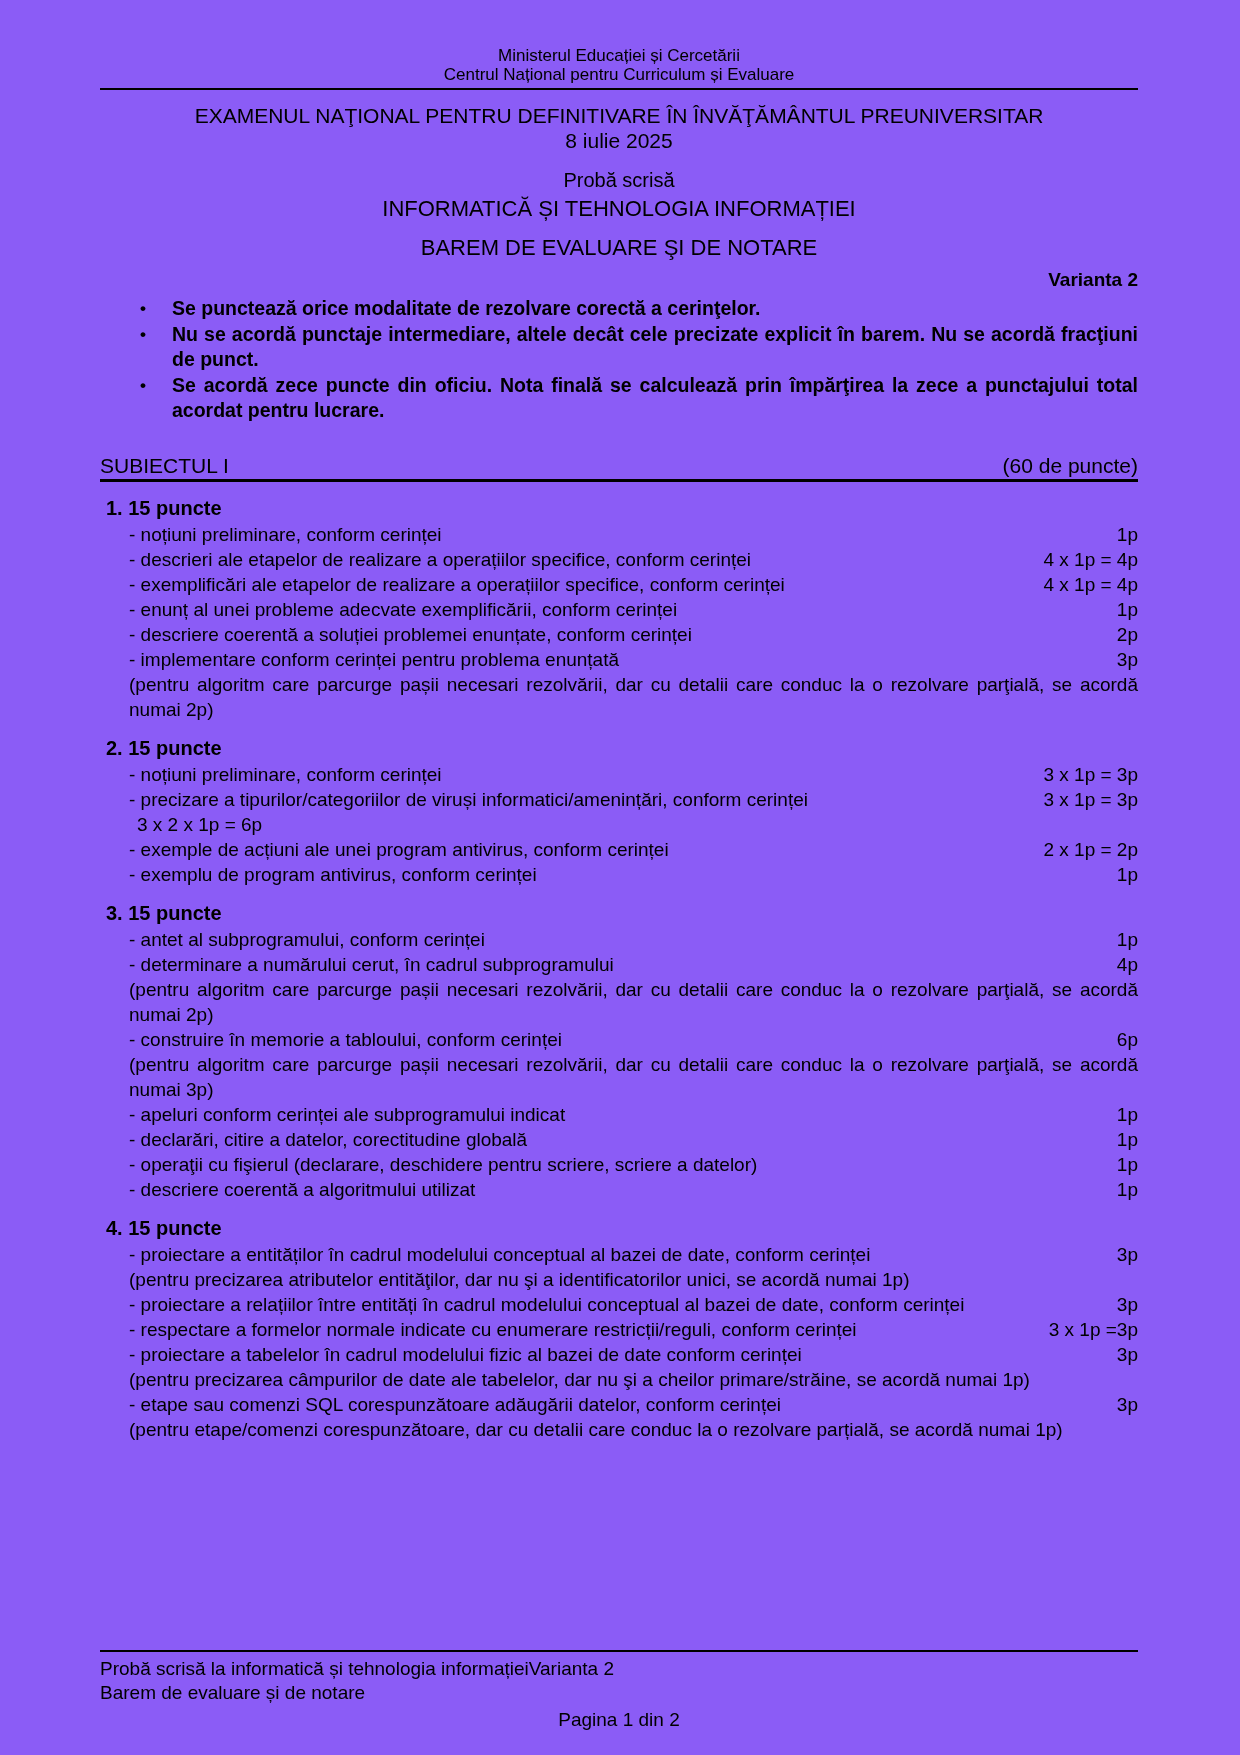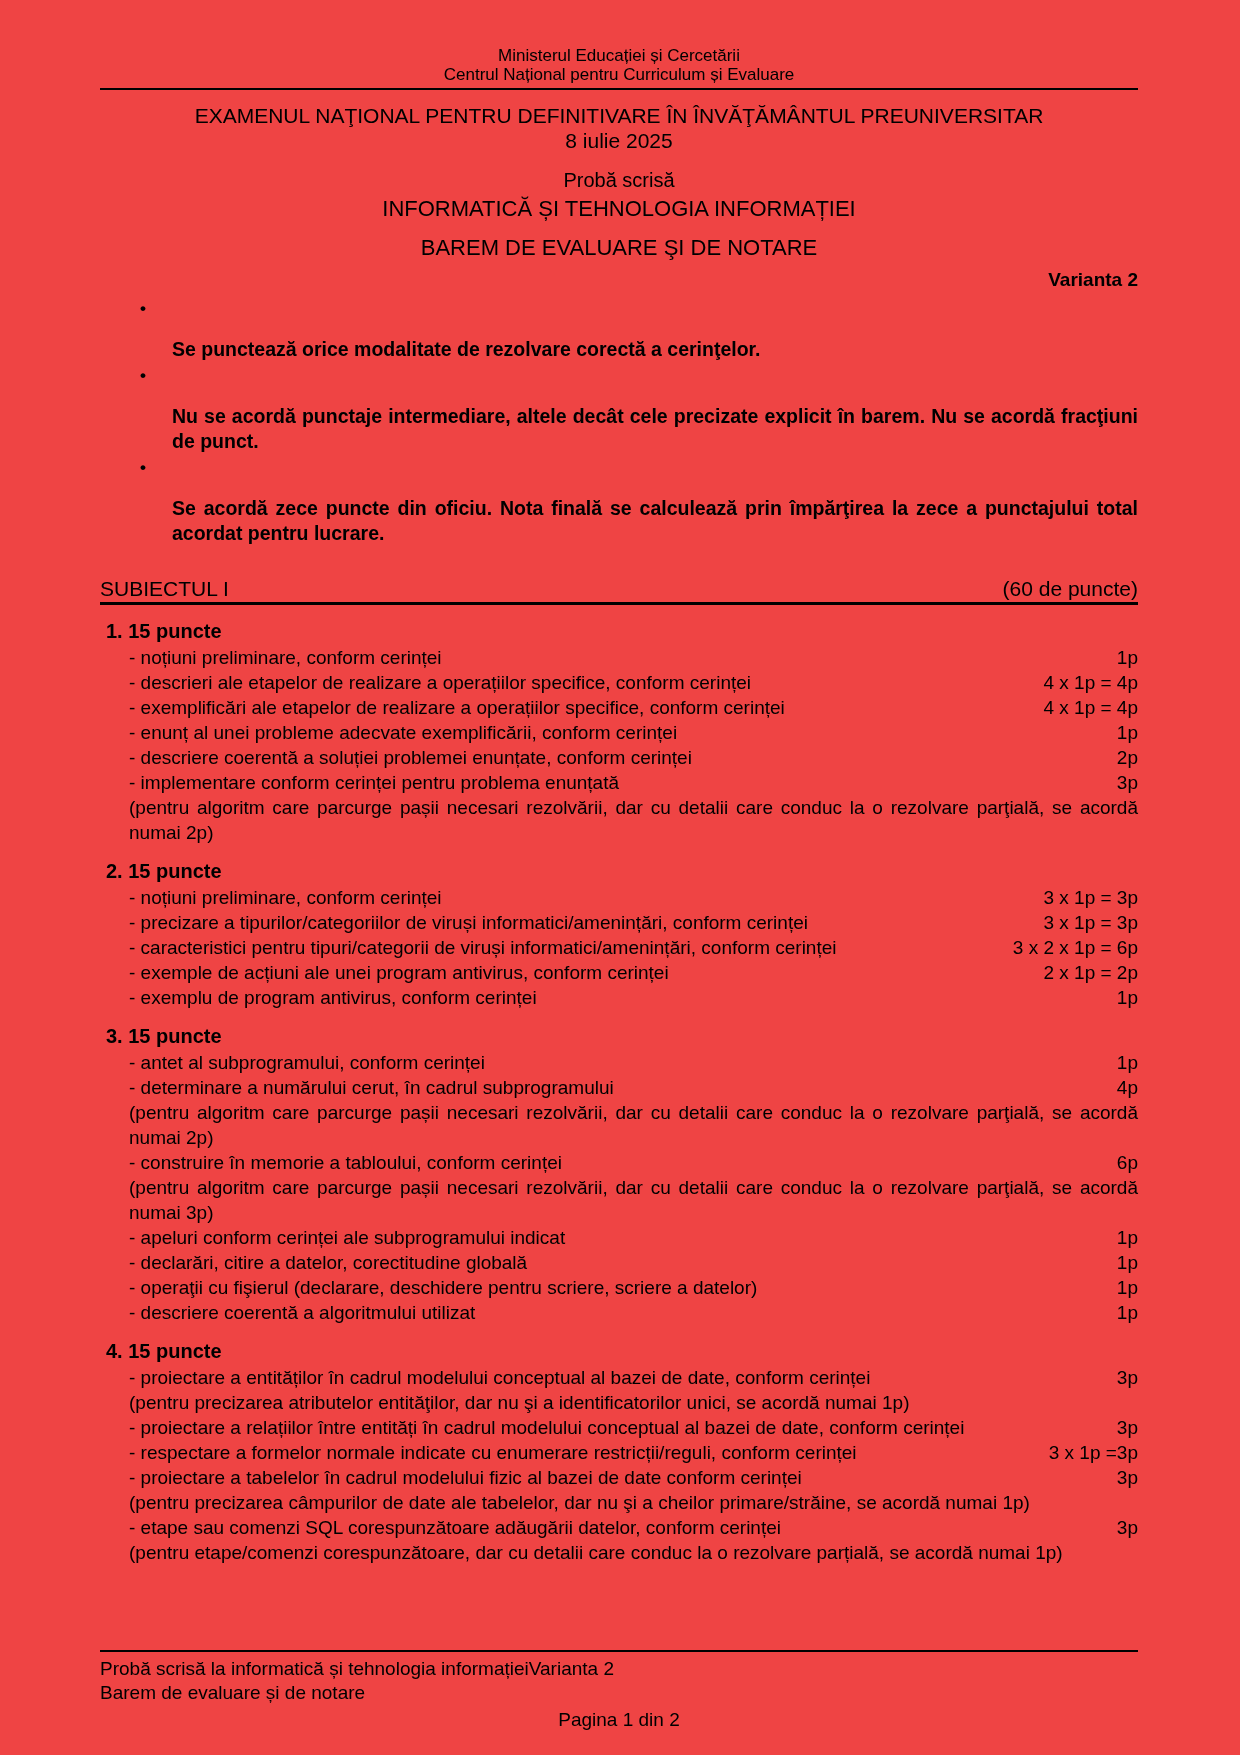--- a/index.html
+++ b/index.html
@@ -1,35 +1,35 @@
 <!DOCTYPE html>
 <html><head>
 <meta charset="utf-8">
 <style>
   html,body{margin:0;padding:0;background:#ffffff;}
   .page{
-    width:1240px;height:1755px;position:relative;background:#ef4444;color:#000;
+    width:1240px;height:1755px;position:relative;background:#8b5cf6;color:#000;
     font-family:"Liberation Sans",sans-serif;box-sizing:border-box;
     padding:46px 102px 0 100px;overflow:hidden;
   }
   
   .org{text-align:center;font-size:17px;line-height:19px;padding-bottom:4px;border-bottom:2px solid #000;}
   
   .titleblock{text-align:center;font-weight:normal;}
   .t-exam{font-size:21px;line-height:25px;margin-top:13px;}
   .t-date{font-size:21px;line-height:25px;}
   .t-proba{font-size:20px;line-height:24px;margin-top:15px;}
   .t-subject{font-size:22px;line-height:26px;margin-top:4px;}
   .t-barem{font-size:22px;line-height:26px;margin-top:13px;}
   .variant{text-align:right;font-weight:bold;font-size:19px;line-height:23px;margin-top:7px;}
   
   .rules{margin:5px 0 0 0;padding:0;list-style:none;font-weight:bold;font-size:19.5px;line-height:25.5px;}
   .rules li{display:flex;}
   .rules .bullet{flex:none;width:32px;padding-left:40px;font-size:17px;}
-  .rules .rtext{flex:1;text-align:justify;margin-top:41px;}
+  .rules .rtext{flex:1;text-align:justify;}
   
   .subject-row{
     display:flex;justify-content:space-between;align-items:baseline;
     font-weight:normal;font-size:21px;line-height:25px;
     border-bottom:3px solid #000;padding-bottom:1px;margin-top:29px;
   }
   
   .section-heading{font-weight:bold;font-size:20px;line-height:25px;margin:14px 0 1px 6px;}
   .rows{font-size:19px;line-height:25px;}
   .row{display:flex;align-items:flex-end;padding-left:29px;gap:38px;}
@@ -120,21 +120,20 @@
         <div class="rows">
           <div class="row">
             <div class="text">- noțiuni preliminare, conform cerinței</div>
             <div class="score">3 x 1p = 3p</div>
           </div>
           <div class="row">
             <div class="text">- precizare a tipurilor/categoriilor de viruși informatici/amenințări, conform cerinței</div>
             <div class="score">3 x 1p = 3p</div>
           </div>
           <div class="row">
-            <div class="text">- caracteristici pentru tipuri/categorii de viruși informatici/amenințări, conform cerinței</div>
             <div class="score">3 x 2 x 1p = 6p</div>
           </div>
           <div class="row">
             <div class="text">- exemple de acțiuni ale unei program antivirus, conform cerinței</div>
             <div class="score">2 x 1p = 2p</div>
           </div>
           <div class="row">
             <div class="text">- exemplu de program antivirus, conform cerinței</div>
             <div class="score">1p</div>
           </div>

